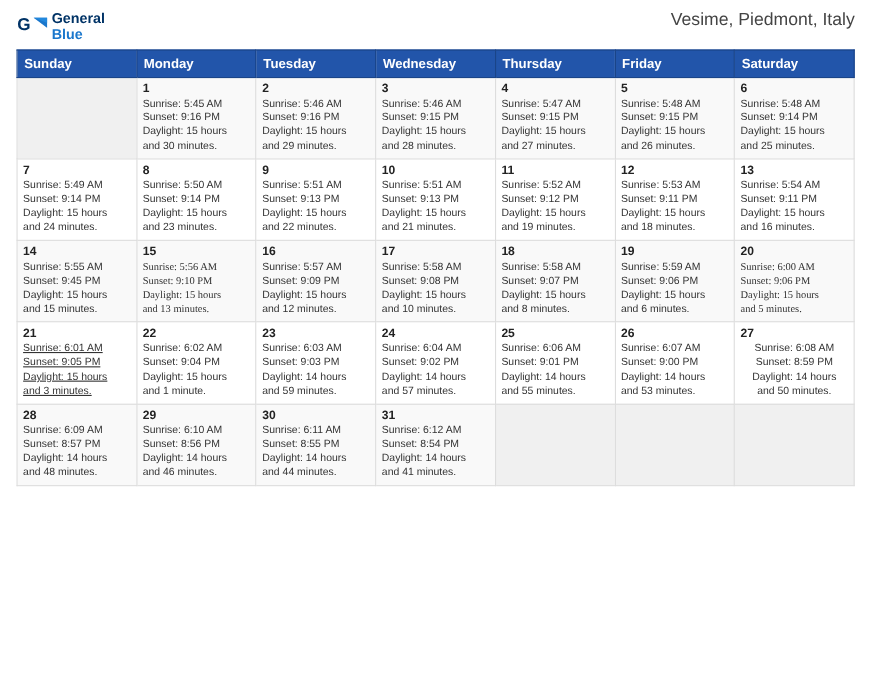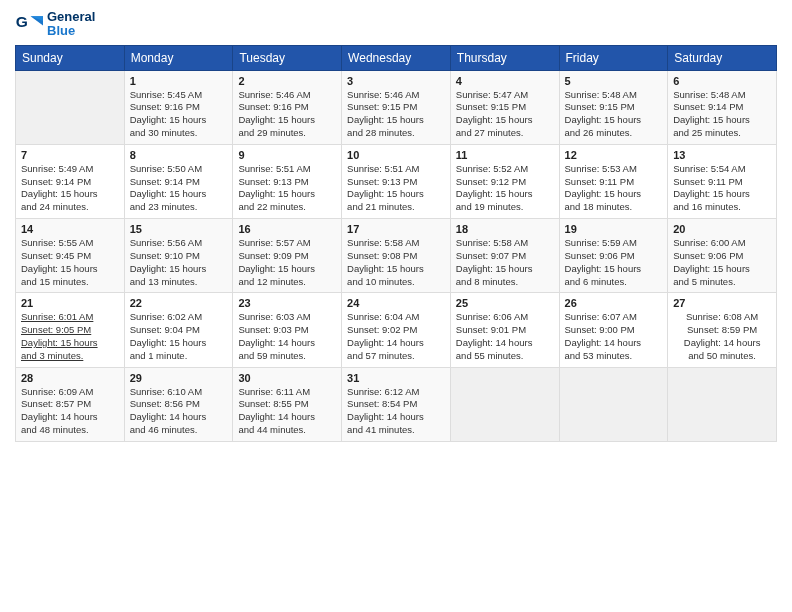--- a/index.html
+++ b/index.html
@@ -59,21 +59,21 @@
       border-collapse: collapse;
       border: 1px solid #ccc;
       font-size: 10.5px;
     }
     .calendar thead th {
       background: #2255aa;
       color: #fff;
       text-align: left;
       padding: 5px 6px;
       font-size: 12px;
-      font-weight: normal;
+      font-weight: bold;
       border: 1px solid #1a4488;
     }
     .calendar tbody td {
       vertical-align: top;
       padding: 4px 5px;
       border: 1px solid #ddd;
       width: calc(100% / 7);
       min-height: 70px;
       background: #fff;
     }
@@ -112,20 +112,21 @@
 
         <polygon points="20,8 36,8 36,20" fill="#1a77cc"></polygon>
         <polygon points="20,8 36,8 36,14" fill="#2288dd"></polygon>
       </svg>
       <div class="logo-text">
         <span>General</span>
         <span style="color:#1a77cc;">Blue</span>
       </div>
     </div>
     <div class="title-section">
+      <h2>Vesime, Piedmont, Italy</h2>
     </div>
   </div>
 
   <table class="calendar">
     <thead>
       <tr>
       <th>Sunday</th>
           <th>Monday</th>
           <th>Tuesday</th>
           <th>Wednesday</th>
@@ -234,21 +235,21 @@
         <tr>
           <td>
             <span class="day-num">14</span>
             <div class="day-info" style="white-space: pre-line;">Sunrise: 5:55 AM
 Sunset: 9:45 PM
 Daylight: 15 hours
 and 15 minutes.</div>
           </td>
           <td>
             <span class="day-num">15</span>
-            <div class="day-info" style="white-space: pre-line;">Sunrise: 5:56 AM
+            <div class="day-info" style="white-space: pre-line; font-family: Liberation Serif, serif;">Sunrise: 5:56 AM
 Sunset: 9:10 PM
 Daylight: 15 hours
 and 13 minutes.</div>
           </td>
           <td>
             <span class="day-num">16</span>
             <div class="day-info" style="white-space: pre-line;">Sunrise: 5:57 AM
 Sunset: 9:09 PM
 Daylight: 15 hours
 and 12 minutes.</div>
@@ -269,21 +270,21 @@
           </td>
           <td>
             <span class="day-num">19</span>
             <div class="day-info" style="white-space: pre-line;">Sunrise: 5:59 AM
 Sunset: 9:06 PM
 Daylight: 15 hours
 and 6 minutes.</div>
           </td>
           <td>
             <span class="day-num">20</span>
-            <div class="day-info" style="white-space: pre-line;">Sunrise: 6:00 AM
+            <div class="day-info" style="white-space: pre-line; font-family: Liberation Serif, serif;">Sunrise: 6:00 AM
 Sunset: 9:06 PM
 Daylight: 15 hours
 and 5 minutes.</div>
           </td>
         </tr>
         <tr>
           <td>
             <span class="day-num">21</span>
             <div class="day-info" style="white-space: pre-line; text-decoration: underline;">Sunrise: 6:01 AM
 Sunset: 9:05 PM

